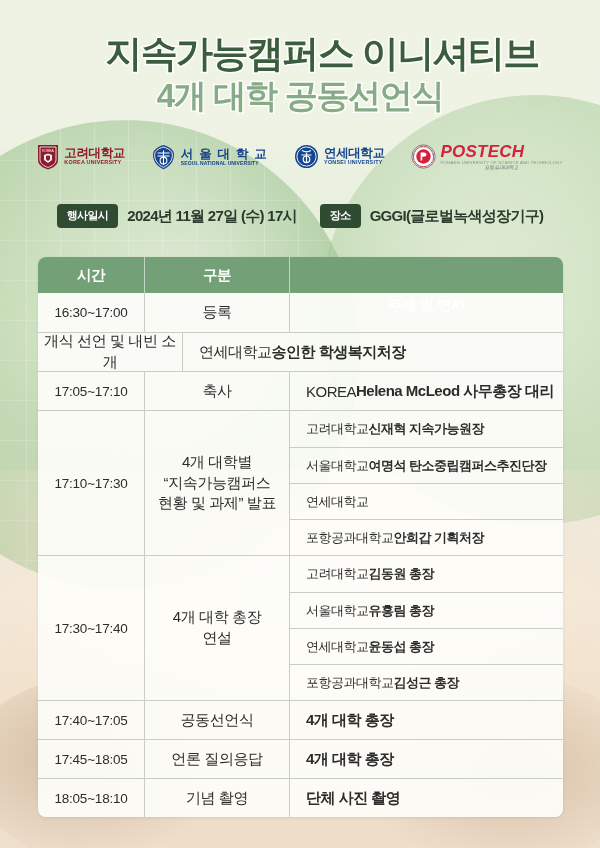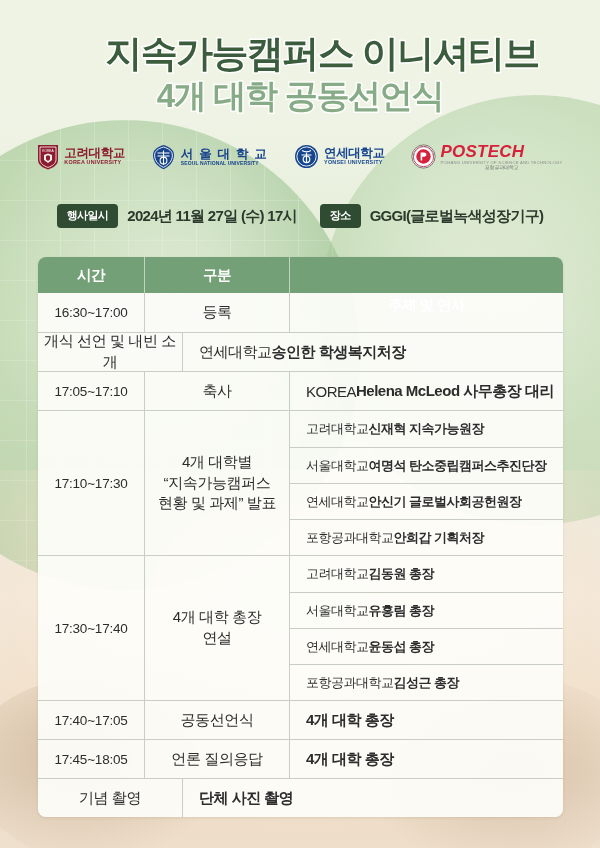--- a/index.html
+++ b/index.html
@@ -457,21 +457,20 @@
             <div class="subrow">
               <span class="org">고려대학교 </span>
               <b>신재혁 지속가능원장</b>
             </div>
             <div class="subrow">
               <span class="org">서울대학교 </span>
               <b>여명석 탄소중립캠퍼스추진단장</b>
             </div>
             <div class="subrow">
               <span class="org">연세대학교 </span>
-              <b>안신기 글로벌사회공헌원장</b>
             </div>
             <div class="subrow">
               <span class="org">포항공과대학교 </span>
               <b>안희갑 기획처장</b>
             </div>
           </div>
         </div>
         <div class="group">
           <div class="cell cell-time">17:30~17:40</div>
           <div class="cell cell-type">
@@ -504,20 +503,21 @@
           </div>
         </div>
         <div class="trow simple-row">
           <div class="cell cell-time">17:45~18:05</div>
           <div class="cell cell-type">언론 질의응답</div>
           <div class="cell cell-topic">
             <b>4개 대학 총장</b>
           </div>
         </div>
         <div class="trow simple-row">
+          <div class="cell cell-time">18:05~18:10</div>
           <div class="cell cell-type">기념 촬영</div>
           <div class="cell cell-topic">
             <b>단체 사진 촬영</b>
           </div>
         </div>
       </div>
   </div>
 
 </div>
 

